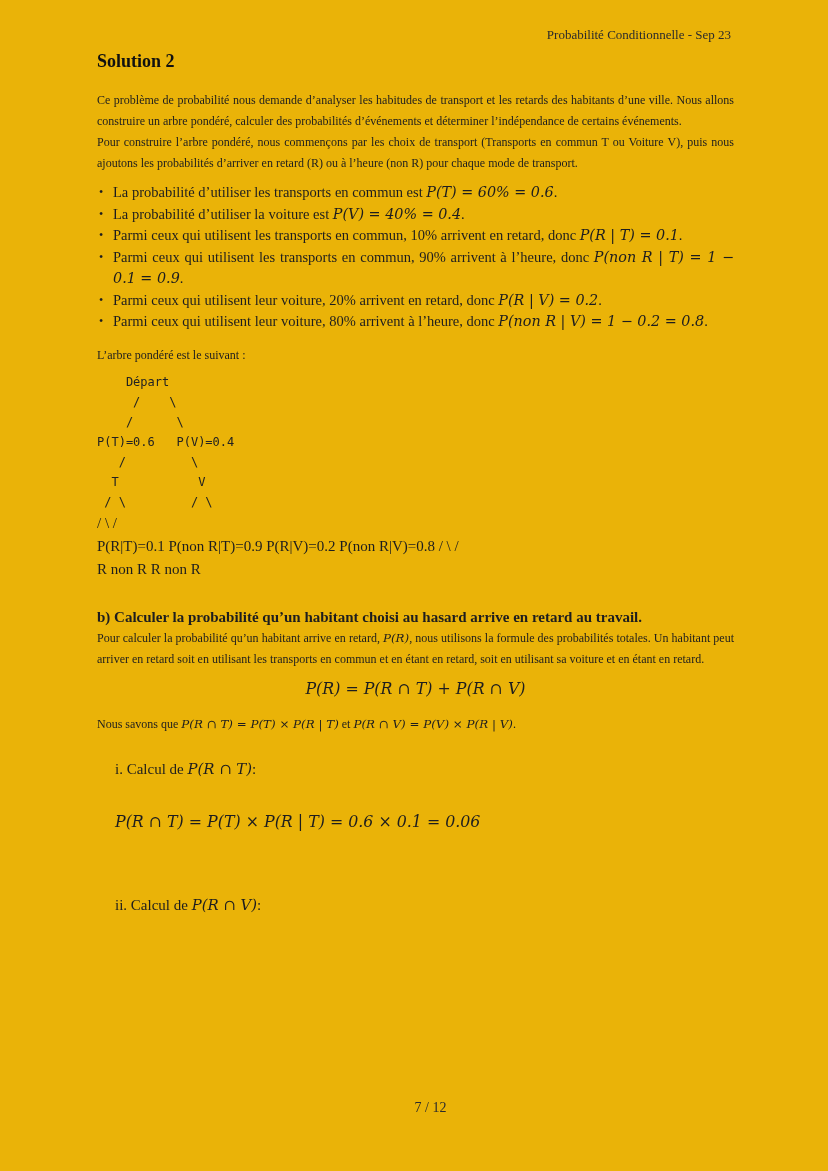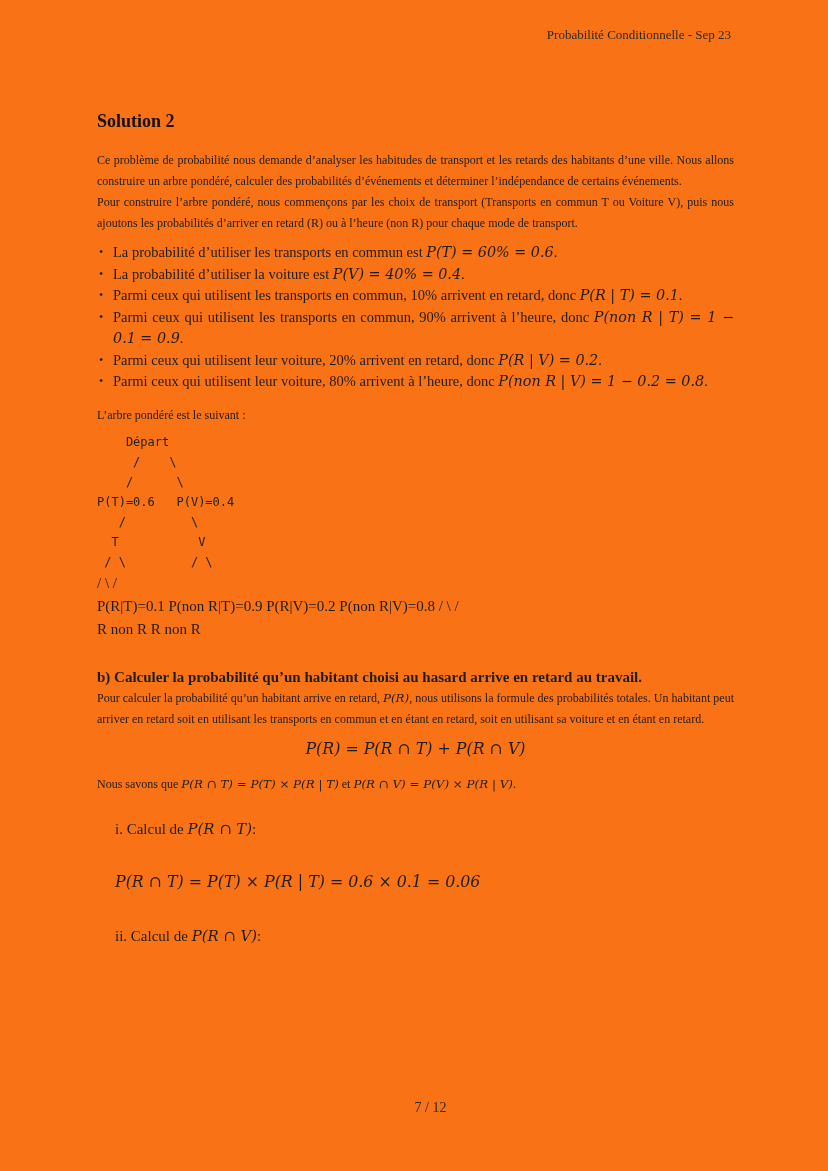--- a/index.html
+++ b/index.html
@@ -4,30 +4,30 @@
 <style>
   * { margin:0; padding:0; box-sizing:border-box; }
   html,body { background:#ffffff; }
   body {
     width:828px; height:1171px;
     font-family:"Liberation Serif", serif;
     color:#1d1d1f;
     position:relative;
     overflow:hidden;
   }
-  .page { position:absolute; inset:0; background:#f97316; }
+  .page { position:absolute; inset:0; background:#eab308; }
 
   .header {
     position:absolute; top:27px; right:97px;
     font-size:13px; line-height:16px; color:#2a2a2c;
   }
 
   .content { position:absolute; left:97px; top:0; width:637px; }
 
-  .title { margin-top:110px; font-size:18px; line-height:22px; font-weight:bold; color:#111; }
+  .title { margin-top:50px; font-size:18px; line-height:22px; font-weight:bold; color:#111; }
 
   .para { font-size:12px; line-height:21px; text-align:justify; }
   .intro { margin-top:18px; }
 
   .heading { margin-top:8px; font-size:15px; line-height:21px; font-weight:bold; text-align:left; }
 
   ul.bullets { margin-top:8px; list-style:none; }
   ul.bullets li {
     position:relative; padding-left:16px;
     font-size:14.5px; line-height:21.5px; text-align:justify;
@@ -54,21 +54,21 @@
 
   .formula {
     margin-top:8px; text-align:center;
     font-size:15.5px; line-height:22px;
   }
 
   .savons { margin-top:14px; text-align:left; }
 
   .step { margin-top:24px; padding-left:18px; font-size:15px; line-height:21px; text-align:left; }
   .calc  { margin-top:31px; padding-left:18px; font-size:15.5px; line-height:22px; text-align:left; }
-  .step-ii { margin-top:33px; }
+  .step-ii { margin-top:62px; }
 
   .m, .mathline {
     font-family:"DejaVu Serif", serif;
     font-style:italic;
     font-size:0.99em;
   }
 
   .footer {
     position:absolute; top:1100px; left:0; width:100%;
     text-align:center; font-size:14px; color:#2a2a2c;padding-left:33px;

